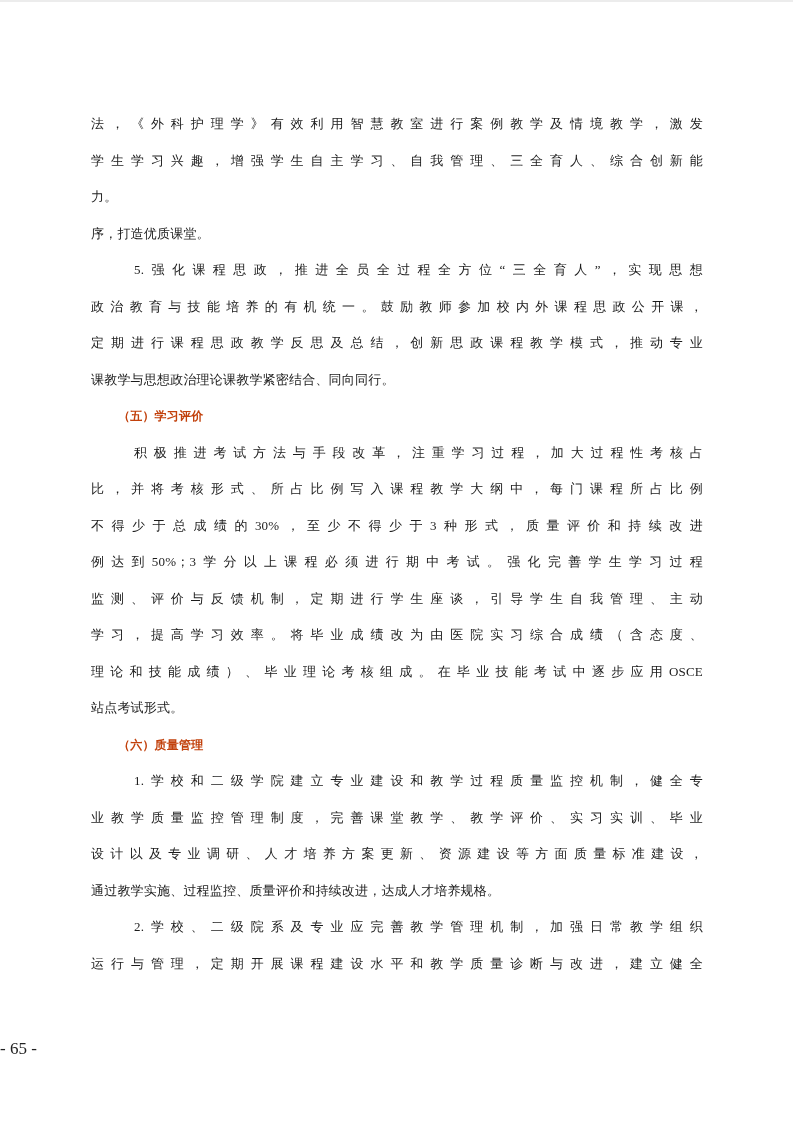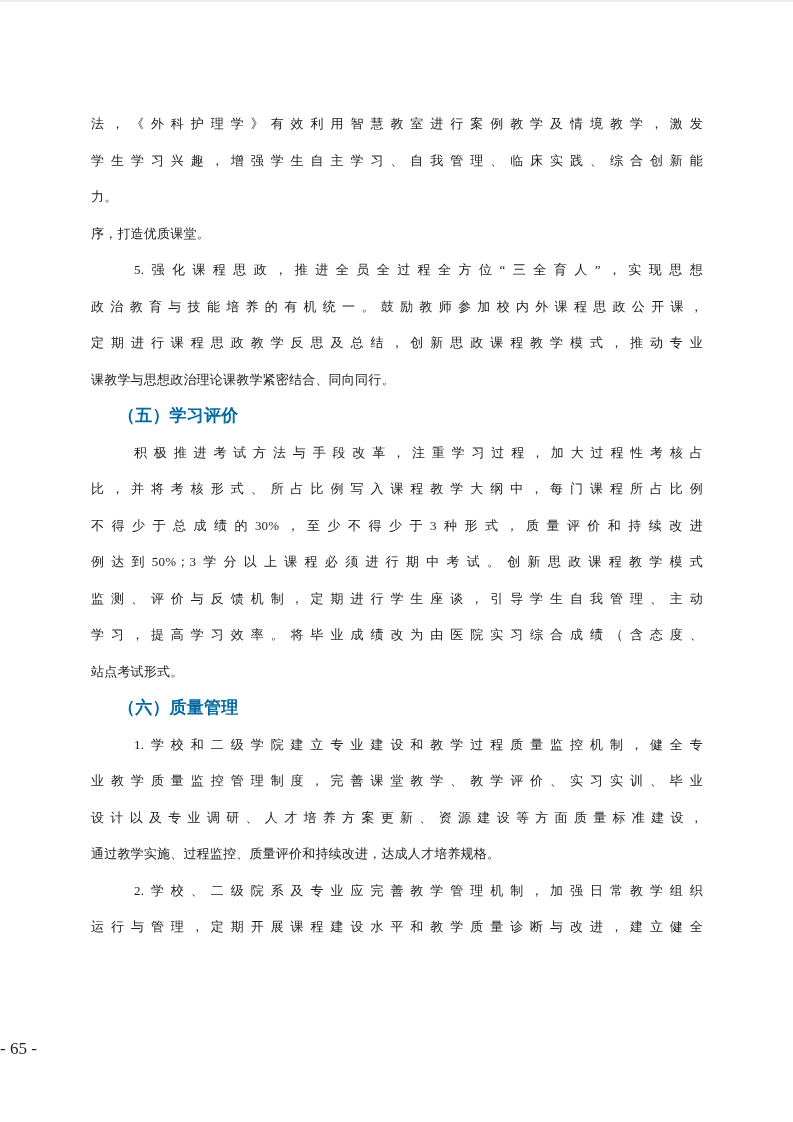--- a/index.html
+++ b/index.html
@@ -42,22 +42,22 @@
     text-align: justify;
     text-align-last: justify;
     text-justify: inter-character;
   }
   .line.indent {
     text-indent: 43px;
   }
   .line.heading {
     font-family: "Liberation Sans", "DejaVu Sans", sans-serif;
     font-weight: bold;
-    font-size: 17px;
-    color: #0369a1;
+    font-size: 12px;
+    color: #c2410c;
     text-indent: 27px;
   }
   .footer {
     position: absolute;
     top: 1038px;
     left: 0;
     width: 793px;
     height: 22px;
     line-height: 22px;
     text-align: left;
@@ -66,34 +66,35 @@
     font-family: "Liberation Serif", "DejaVu Serif", serif;
   }
 </style>
 </head>
 <body>
 
 <div class="page">
   <div class="top-edge"></div>
   <div class="content" id="content">
       <div class="line justify">法，《外科护理学》有效利用智慧教室进行案例教学及情境教学，激发</div>
-      <div class="line justify">学生学习兴趣，增强学生自主学习、自我管理、临床实践、综合创新能</div>
+      <div class="line justify">学生学习兴趣，增强学生自主学习、自我管理、三全育人、综合创新能</div>
       <div class="line">力。</div>
       <div class="line">序，打造优质课堂。</div>
       <div class="line justify indent">5.强化课程思政，推进全员全过程全方位“三全育人”，实现思想</div>
       <div class="line justify">政治教育与技能培养的有机统一。鼓励教师参加校内外课程思政公开课，</div>
       <div class="line justify">定期进行课程思政教学反思及总结，创新思政课程教学模式，推动专业</div>
       <div class="line">课教学与思想政治理论课教学紧密结合、同向同行。</div>
       <div class="line heading">（五）学习评价</div>
       <div class="line justify indent">积极推进考试方法与手段改革，注重学习过程，加大过程性考核占</div>
       <div class="line justify">比，并将考核形式、所占比例写入课程教学大纲中，每门课程所占比例</div>
       <div class="line justify">不得少于总成绩的30%，至少不得少于3种形式，质量评价和持续改进</div>
-      <div class="line justify">例达到50%；3学分以上课程必须进行期中考试。创新思政课程教学模式</div>
+      <div class="line justify">例达到50%；3学分以上课程必须进行期中考试。强化完善学生学习过程</div>
       <div class="line justify">监测、评价与反馈机制，定期进行学生座谈，引导学生自我管理、主动</div>
       <div class="line justify">学习，提高学习效率。将毕业成绩改为由医院实习综合成绩（含态度、</div>
+      <div class="line justify">理论和技能成绩）、毕业理论考核组成。在毕业技能考试中逐步应用OSCE</div>
       <div class="line">站点考试形式。</div>
       <div class="line heading">（六）质量管理</div>
       <div class="line justify indent">1.学校和二级学院建立专业建设和教学过程质量监控机制，健全专</div>
       <div class="line justify">业教学质量监控管理制度，完善课堂教学、教学评价、实习实训、毕业</div>
       <div class="line justify">设计以及专业调研、人才培养方案更新、资源建设等方面质量标准建设，</div>
       <div class="line">通过教学实施、过程监控、质量评价和持续改进，达成人才培养规格。</div>
       <div class="line justify indent">2.学校、二级院系及专业应完善教学管理机制，加强日常教学组织</div>
       <div class="line justify">运行与管理，定期开展课程建设水平和教学质量诊断与改进，建立健全</div>
     </div>
   <div class="footer">- 65 -</div>

